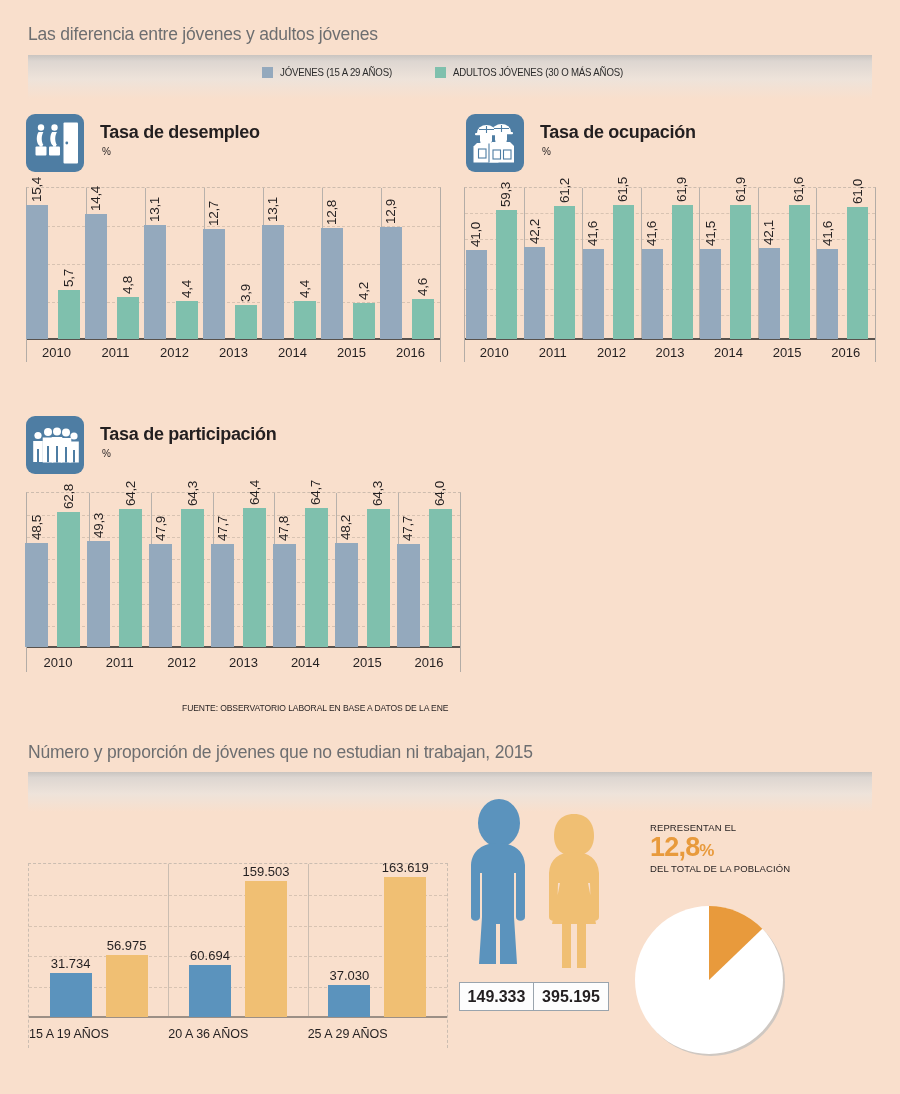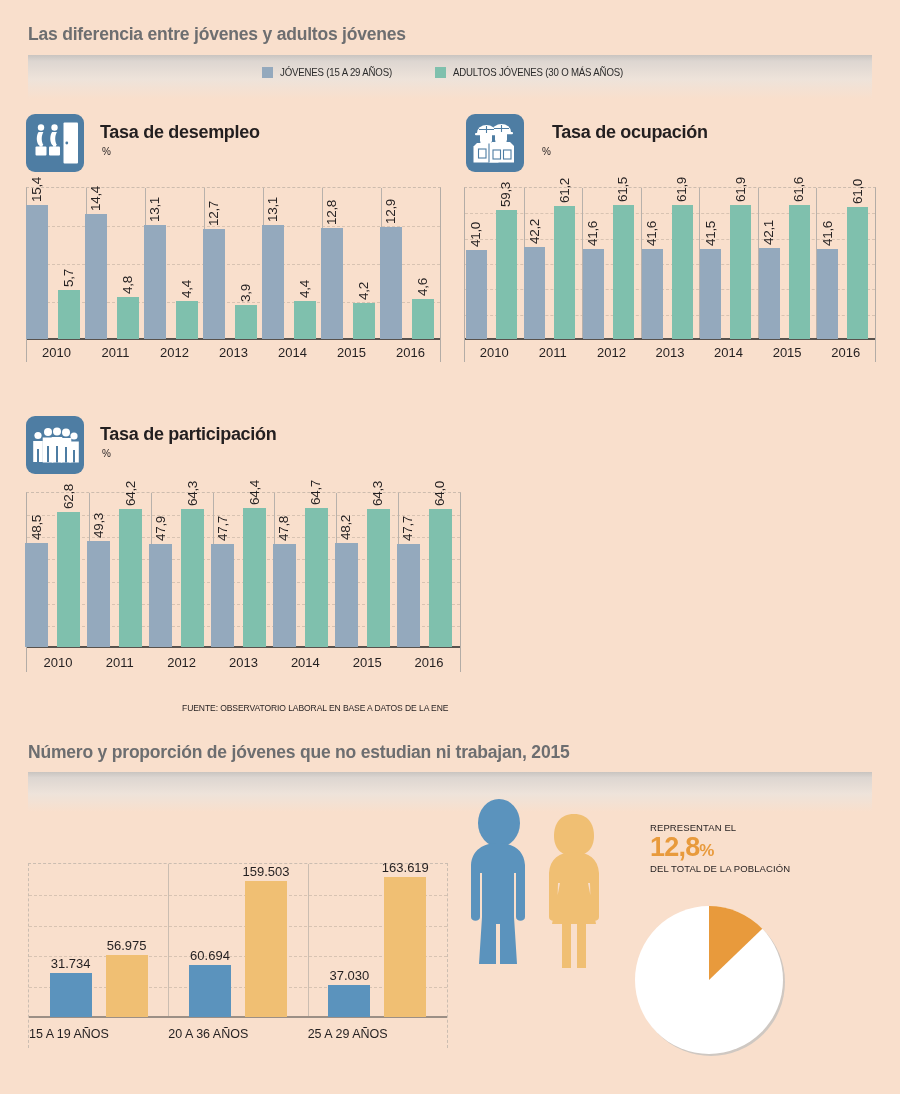--- a/index.html
+++ b/index.html
@@ -8,21 +8,21 @@
     background: #f9dfcc;
     font-family: "Liberation Sans", sans-serif;
     overflow: hidden;
   }
   .page { position: relative; width: 900px; height: 1094px; }
 
   
   .section-title {
     position: absolute;
     font-size: 17.5px;
-    font-weight: bold;
+    font-weight: normal;
     color: #6d6e70;
     letter-spacing: -0.2px;
     white-space: nowrap;
   }
   .header-bar {
     position: absolute;
     left: 28px; width: 844px; height: 44px;
     background: linear-gradient(to bottom, #c9c4c0 0%, #ddd6d1 14%, #eee3da 55%, #f9dfcc 100%);
   }
   .header-bar.short { height: 40px; }
@@ -272,21 +272,21 @@
       <g fill="none" stroke="#4e7da3" stroke-width="1.1">
         <path d="M20.5 12 v7 M13 15.5 h15"></path>
         <path d="M35.5 11 v7 M28 14.5 h15"></path>
         <rect x="12.5" y="35" width="7.5" height="9"></rect>
         <rect x="27" y="36" width="7.5" height="9"></rect>
         <rect x="37.5" y="36" width="7.5" height="9"></rect>
         <path d="M23 29.5 v19"></path>
       </g>
     </svg>
   </div>
-  <div class="panel-title" style="left:540px; top:122px;margin-left:12px;">Tasa de ocupación</div>
+  <div class="panel-title" style="left:540px; top:122px;">Tasa de ocupación</div>
   <div class="panel-unit" style="left:542px; top:146px;">%</div>
 
   <div class="chart" id="chart-ocupacion" style="left:464px; top:187px; width:412px; height:175px;">
       <div class="plot">
         <div class="gridline" style="top: 25.3333px;"></div>
         <div class="gridline" style="top: 50.6667px;"></div>
         <div class="gridline" style="top: 76px;"></div>
         <div class="gridline" style="top: 101.333px;"></div>
         <div class="gridline" style="top: 126.667px;"></div>
         <div class="vsep" style="left: 58.5714px; bottom: 22px; top: 0px;"></div>
@@ -461,20 +461,24 @@
         <path d="M34 2 c-14 0 -20 10 -20 22 c0 11 6 20 20 20 c14 0 20 -9 20 -20
                  c0 -12 -6 -22 -20 -22 Z"></path>
         <path d="M34 40 c-15 0 -24 7 -25 21 l0 44 c0 5 8 5 8 0 l1 -34 l2 0
                  l-8 41 l10 0 l0 44 l9 0 l0 -44 l6 0 l0 44 l9 0 l0 -44 l10 0
                  l-8 -41 l2 0 l1 34 c0 5 8 5 8 0 l0 -44 c-1 -14 -10 -21 -25 -21 Z"></path>
       </g>
     </svg>
   </div>
 
   <div class="totals" style="left:459px; top:982px;">
+    <div class="totals-row-top">
+      <div class="totals-cell left">149.333</div>
+      <div class="totals-cell right">395.195</div>
+    </div>
   </div>
 
   <div class="rep" style="left:650px; top:822px;">
     <div class="rep-top">REPRESENTAN EL</div>
     <div class="rep-pct"><span>12,8</span><span class="sign">%</span></div>
     <div class="rep-bottom">DEL TOTAL DE LA POBLACIÓN</div>
   </div>
 
   <div class="pie-wrap" id="pie-wrap" style="left:630px; top:901px; width:158px; height:158px;"><svg width="158" height="158" viewBox="0 0 158 158">
         <circle cx="81" cy="81" r="74" fill="#cfc8c2"></circle>

